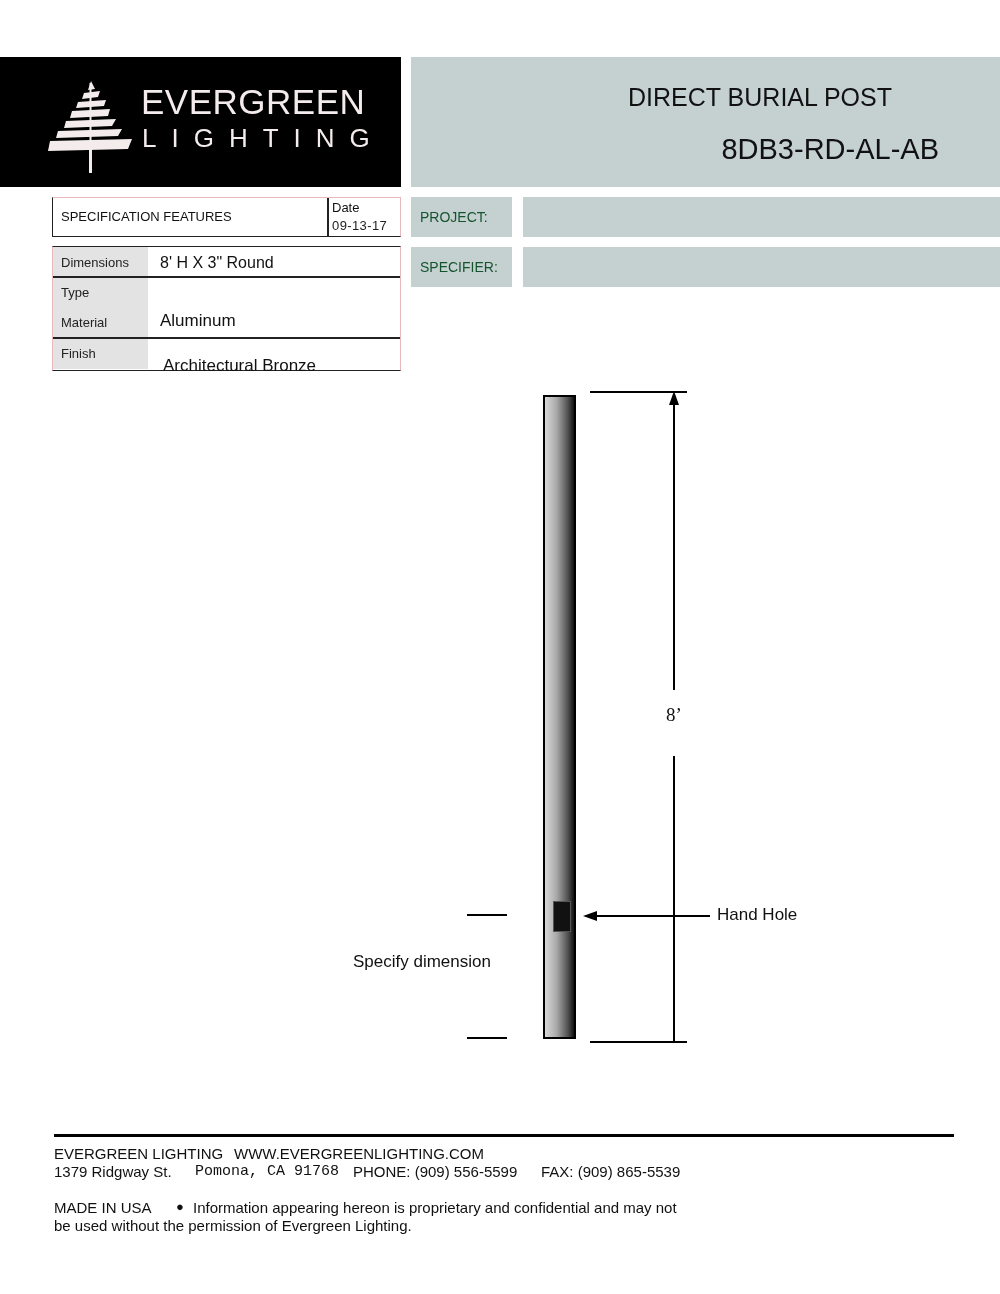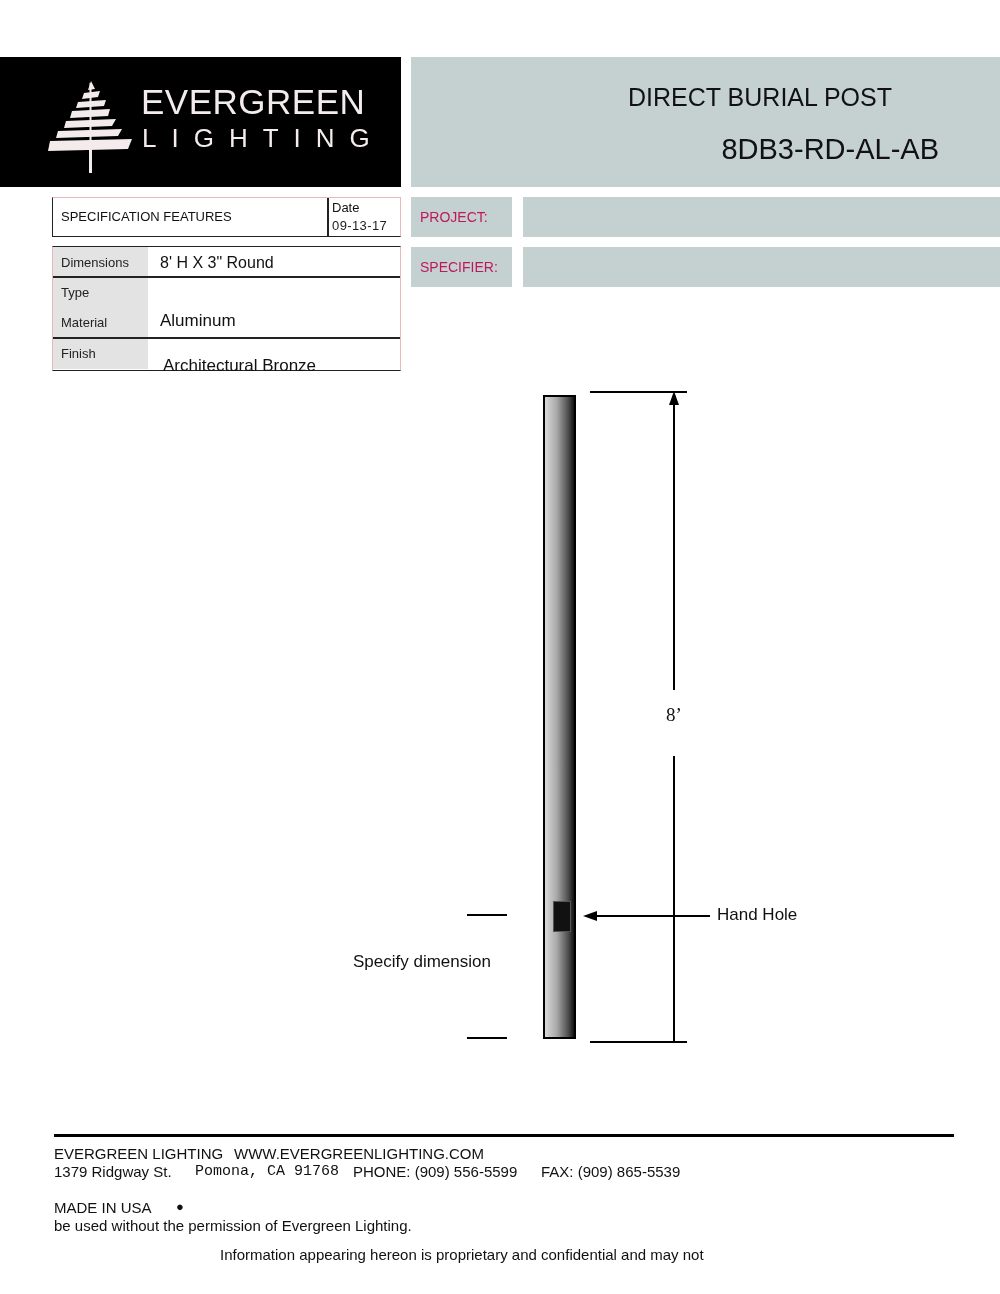--- a/index.html
+++ b/index.html
@@ -14,21 +14,21 @@
     #logo-tree { left: 48px; top: 22px; width: 86px; height: 96px; }
     #logo-word1 { left: 141px; top: 25px; font-size: 35px; color: #f4ecec; letter-spacing: 0.5px; font-weight: normal; }
     #logo-word2 { left: 142px; top: 66px; font-size: 26px; color: #f4ecec; letter-spacing: 15px; }
 
     
     #title-block { left: 411px; top: 57px; width: 589px; height: 130px; background: #c5d1d1; }
     #title-text { right: 108px; top: 26px; font-size: 25px; color: #111; }
     #model-text { right: 61px; top: 76px; font-size: 29px; color: #111; }
 
     
-    .lbl-box { background: #c5d1d1; font-size: 14px; color: #be185d; box-sizing: border-box; padding-left: 9px; display: flex; align-items: center; }
+    .lbl-box { background: #c5d1d1; font-size: 14px; color: #14532d; box-sizing: border-box; padding-left: 9px; display: flex; align-items: center; }
     .fill-box { background: #c5d1d1; }
     #project-label { left: 411px; top: 197px; width: 101px; height: 40px; }
     #project-field { left: 523px; top: 197px; width: 477px; height: 40px; }
     #specifier-label { left: 411px; top: 247px; width: 101px; height: 40px; }
     #specifier-field { left: 523px; top: 247px; width: 477px; height: 40px; }
 
     
     #spec-head { left: 52px; top: 197px; width: 349px; height: 40px; border: 1px solid #e8b9bb; border-left: 1.5px solid #222; border-bottom: 1.5px solid #222; box-sizing: border-box; }
     #spec-head-title { left: 8px; top: 11px; font-size: 13px; color: #111; }
     #spec-head-divider { left: 274px; top: 0; width: 1.5px; height: 38px; background: #222; }
@@ -136,14 +136,14 @@
 
 <div id="footer-rule" class="abs"></div>
 <div class="foot" style="left:54px; top:1145px;">EVERGREEN LIGHTING</div>
 <div class="foot" style="left:234px; top:1145px;">WWW.EVERGREENLIGHTING.COM</div>
 <div class="foot" style="left:54px; top:1163px;">1379 Ridgway St.</div>
 <div class="foot" style="left:195px; top:1163px;font-family:Liberation Mono, monospace;">Pomona, CA 91768</div>
 <div class="foot" style="left:353px; top:1163px;">PHONE: (909) 556-5599</div>
 <div class="foot" style="left:541px; top:1163px;">FAX: (909) 865-5539</div>
 <div class="foot" style="left:54px; top:1199px;">MADE IN USA</div>
 <div class="foot" style="left:176px; top:1199px; font-size:13px;">●</div>
-<div class="foot" style="left:193px; top:1246px;margin-left:27px;">Information appearing hereon is proprietary and confidential and may not</div>
+<div class="foot" style="left:193px; top:1199px;">Information appearing hereon is proprietary and confidential and may not</div>
 <div class="foot" style="left:54px; top:1217px;">be used without the permission of Evergreen Lighting.</div>
 
 </body></html>

